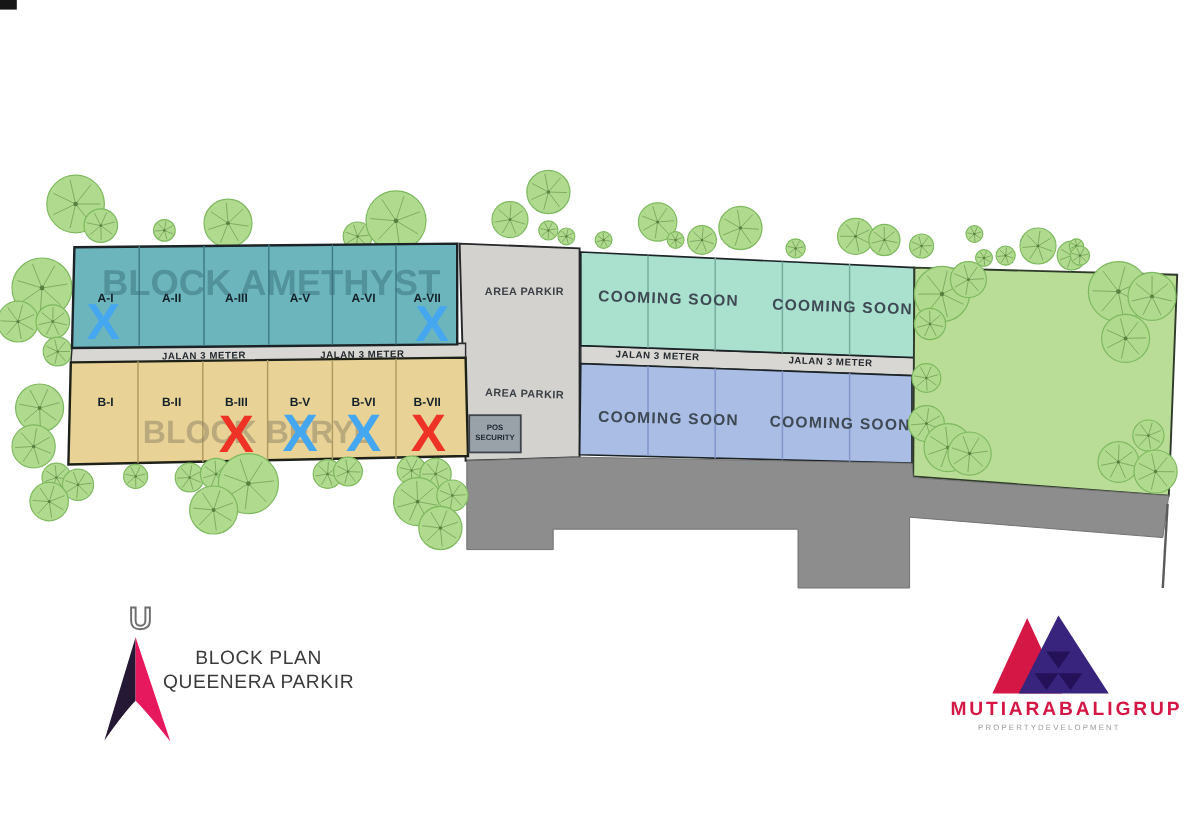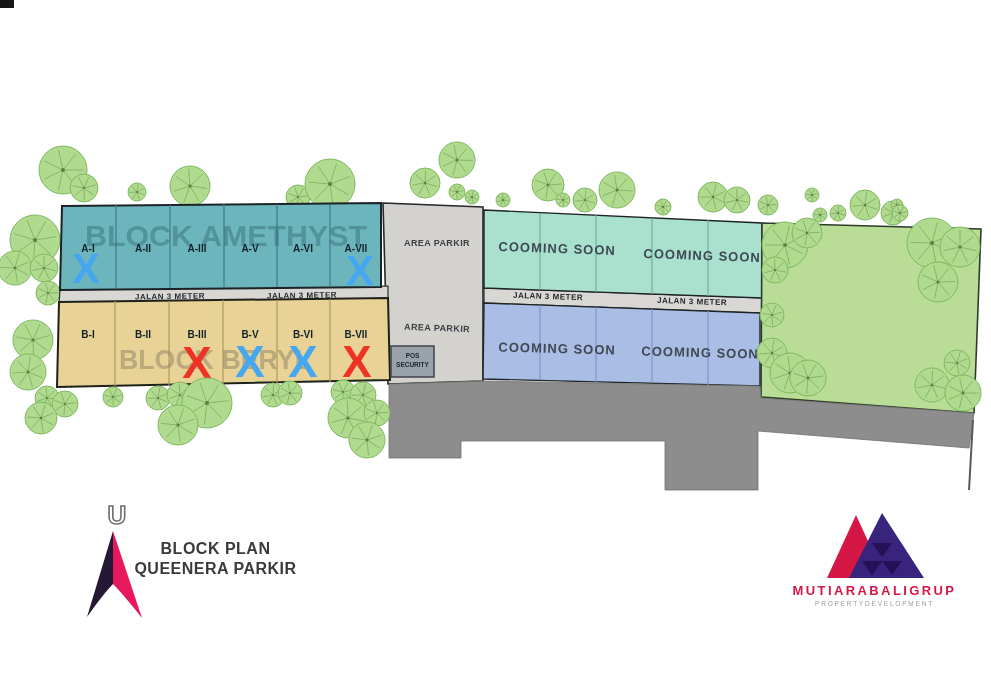--- a/index.html
+++ b/index.html
@@ -3,24 +3,24 @@
 <meta charset="utf-8">
 <style>
   html,body{margin:0;padding:0;background:#fff;}
   .canvas{position:relative;width:991px;height:700px;background:#ffffff;overflow:hidden;
           font-family:"Liberation Sans",sans-serif;}
   #plan-svg{position:absolute;left:0;top:0;width:991px;height:700px;}
   #plan-svg text{font-family:"Liberation Sans",sans-serif;}
   .north-svg{position:absolute;left:85px;top:496px;width:70px;height:132px;}
   .north-svg text{font-family:"Liberation Sans",sans-serif;}
   .legend-title{position:absolute;left:128px;top:539px;width:175px;text-align:center;
-                font-weight:bold;font-size:16px;color:#3a3a3a;line-height:20px;letter-spacing:0.5px;}
+                font-weight:normal;font-size:16px;color:#3a3a3a;line-height:20px;letter-spacing:0.5px;}
   .dev{position:absolute;left:792px;top:505px;width:165px;text-align:center;}
   .dev svg{display:block;margin:0 auto;}
-  .dev-name{font-size:13px;font-weight:bold;letter-spacing:2.4px;color:#d51746;margin-top:3px;white-space:nowrap;text-align:center;}
+  .dev-name{font-size:16px;font-weight:bold;letter-spacing:2.4px;color:#d51746;margin-top:3px;white-space:nowrap;text-align:center;}
   .dev-tagline{font-size:6.5px;letter-spacing:1.8px;color:#9a9a9a;margin-top:2px;white-space:nowrap;}
 </style>
 </head>
 <body>
 
 <div class="canvas">
 
   <svg id="plan-svg" viewBox="0 0 991 700">
       <rect x="0" y="0" width="14" height="8" fill="#161616"></rect>
       <g>

